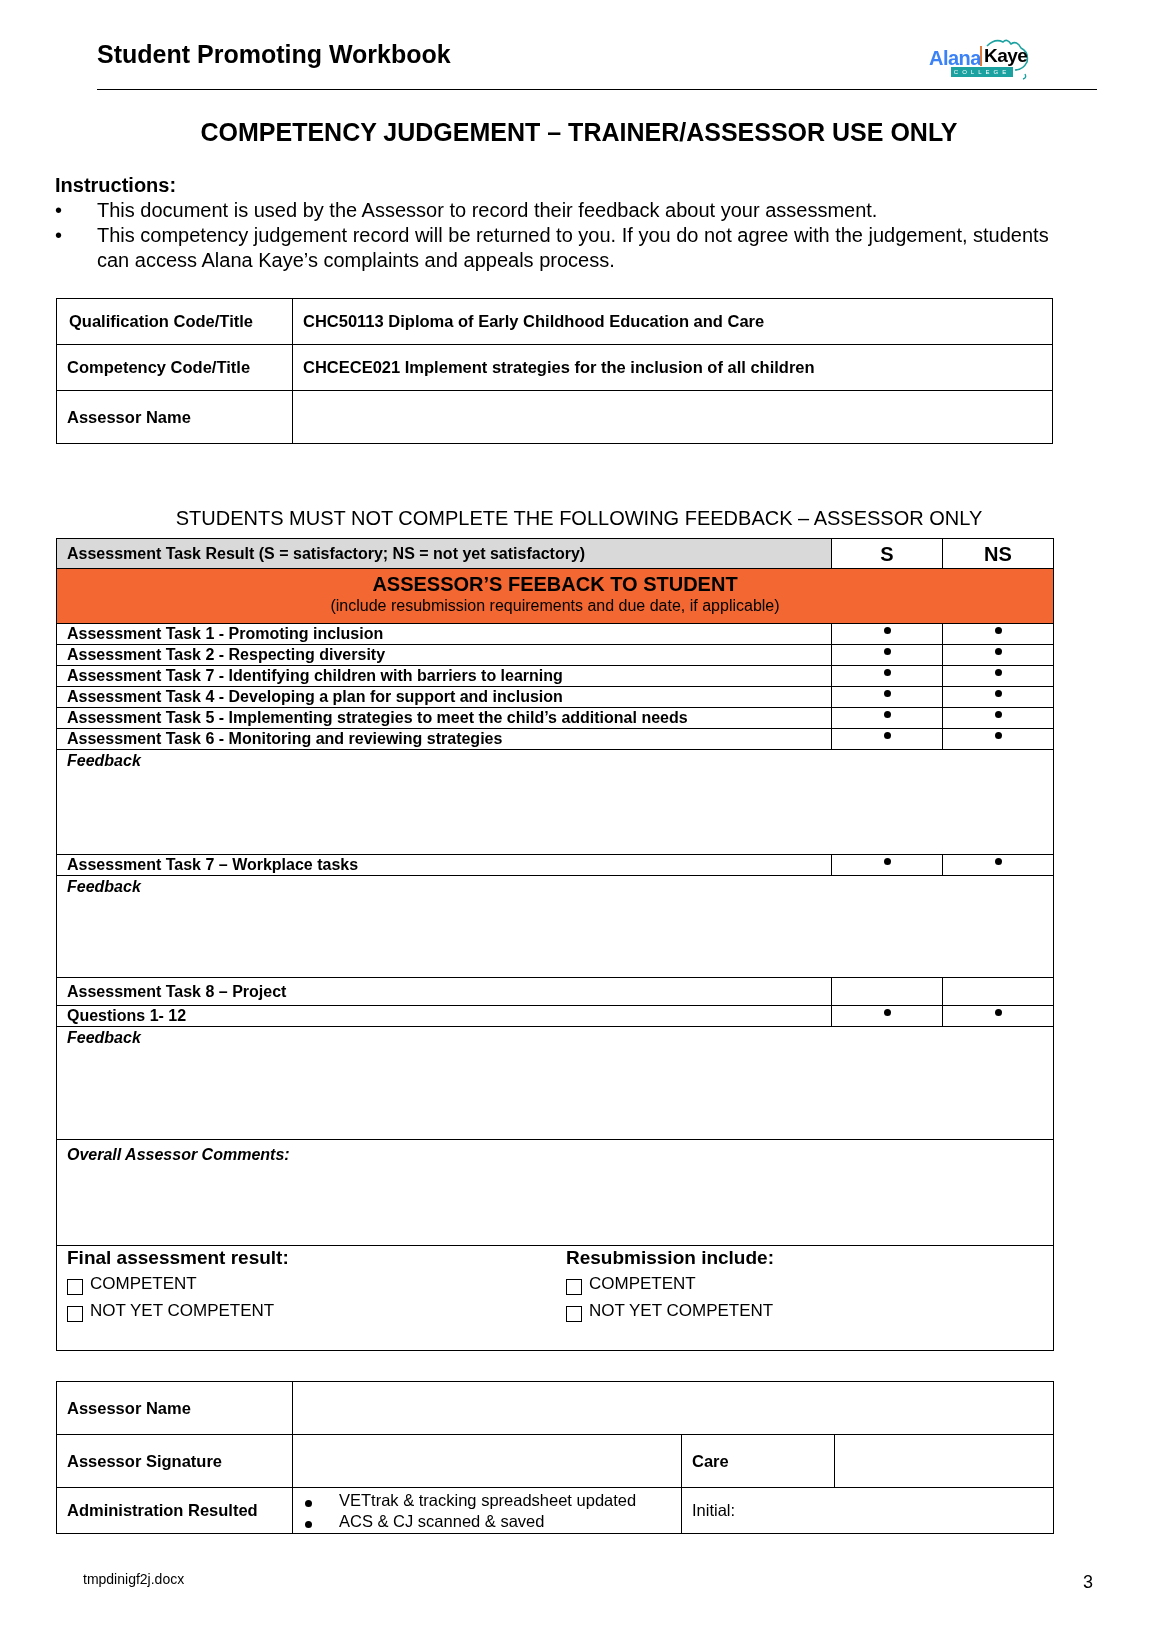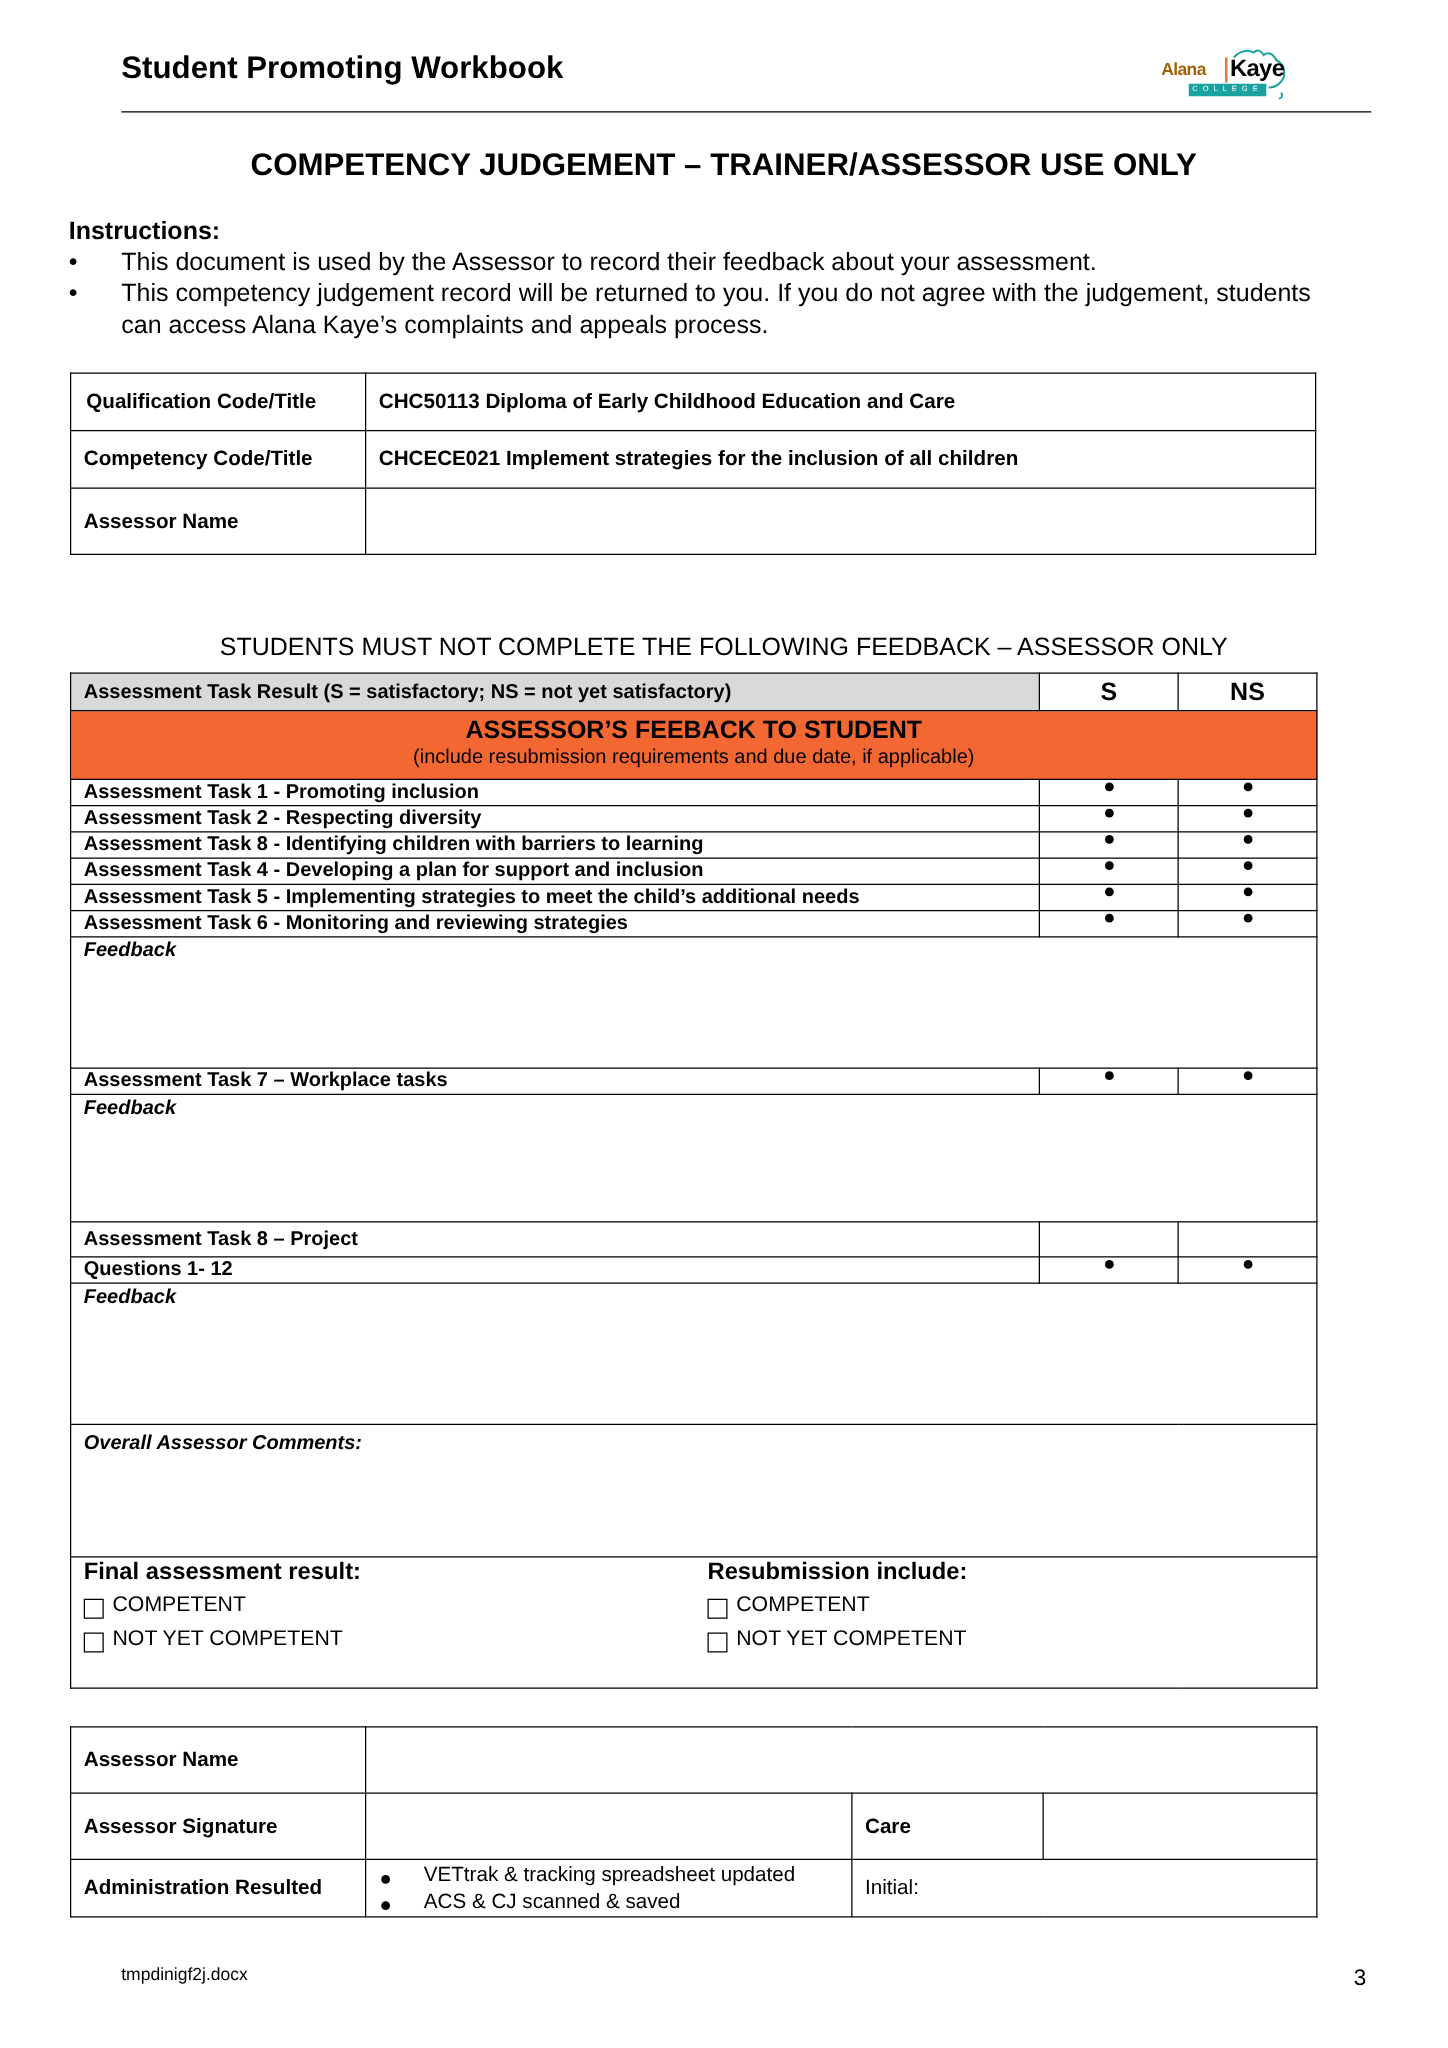--- a/index.html
+++ b/index.html
@@ -2,21 +2,21 @@
 <html><head>
   <meta charset="utf-8">
   <style>
     * { box-sizing: border-box; margin: 0; padding: 0; }
     html, body { width: 1158px; height: 1638px; background: #fff; }
     body { position: relative; font-family: "Liberation Sans", sans-serif; color: #000; overflow: hidden; }
 
     .header { position: absolute; left: 97px; top: 36px; width: 1000px; height: 54px; border-bottom: 1.5px solid #000; }
     .header-title { position: absolute; left: 0; top: 4px; font-size: 25px; font-weight: bold; }
     .logo { position: absolute; right: 58px; top: 0; width: 110px; height: 46px; }
-    .logo .alana { position: absolute; left: 0; top: 11px; font-size: 14px; font-weight: bold; color: #a16207; letter-spacing: -0.5px; }
+    .logo .alana { position: absolute; left: 0; top: 11px; font-size: 20px; font-weight: bold; color: #3b82f6; letter-spacing: -0.5px; }
     .logo .sep { position: absolute; left: 51px; top: 10px; width: 2px; height: 20px; background: #e07a3a; }
     .logo .kaye { position: absolute; left: 55px; top: 9px; font-size: 19px; font-weight: bold; color: #000000; letter-spacing: -0.5px; }
     .logo .college { position: absolute; left: 22px; top: 31px; width: 62px; height: 10px; background: #1aa1a0; color: #fff; font-size: 6px; letter-spacing: 4px; text-align: center; line-height: 10px; }
     .logo svg { position: absolute; left: 48px; top: 0; }
 
     .main-title { position: absolute; left: 0; width: 1158px; top: 118px; text-align: center; font-size: 25px; font-weight: bold; }
 
     .instructions { position: absolute; left: 55px; top: 173px; width: 1000px; font-size: 20px; line-height: 25px; }
     .instructions .label { font-weight: bold; }
     .instructions .bullet-row { position: relative; padding-left: 42px; }
@@ -46,21 +46,21 @@
     .result-col .opt { font-size: 17px; line-height: 27px; display: flex; align-items: flex-end; }
     .cb { display: inline-block; width: 16px; height: 16px; border: 1.2px solid #000; margin-right: 7px; position: relative; top: -2px; }
 
     .t3 { position: absolute; left: 56px; top: 1381px; width: 998px; }
     .t3 td { border: 1.3px solid #000; font-size: 16.5px; padding: 0 10px; vertical-align: middle; }
     .t3 td.lbl { font-weight: bold; width: 236px; }
     .admin-list { font-size: 16.5px; line-height: 21px; }
     .admin-list .li { position: relative; padding-left: 46px; }
     .admin-list .li .dotmark { position: absolute; left: 12px; top: 10px; width: 7px; height: 7px; }
 
-    .footer-file { position: absolute; left: 97px; top: 1571px; font-size: 14px; }
+    .footer-file { position: absolute; left: 83px; top: 1571px; font-size: 14px; }
     .footer-page { position: absolute; left: 1083px; top: 1572px; font-size: 18px; }
   </style>
 </head>
 <body>
 
 <div class="header">
   <div class="header-title">Student Promoting Workbook</div>
   <div class="logo">
     <svg width="62" height="44" viewBox="0 0 62 44">
       <path d="M10 10 Q18 2 26 6 Q30 2 34 8 Q40 4 44 12 Q52 16 50 26 Q46 34 38 34" fill="none" stroke="#1aa1a0" stroke-width="1.6"></path>
@@ -123,21 +123,21 @@
     <td>Assessment Task 1 - Promoting inclusion</td>
     <td class="sc"><span class="dotmark"></span></td>
     <td class="nsc"><span class="dotmark"></span></td>
   </tr>
   <tr style="height:21px">
     <td>Assessment Task 2 - Respecting diversity</td>
     <td class="sc"><span class="dotmark"></span></td>
     <td class="nsc"><span class="dotmark"></span></td>
   </tr>
   <tr style="height:21px">
-    <td>Assessment Task 8 - Identifying children with barriers to learning</td>
+    <td>Assessment Task 7 - Identifying children with barriers to learning</td>
     <td class="sc"><span class="dotmark"></span></td>
     <td class="nsc"><span class="dotmark"></span></td>
   </tr>
   <tr style="height:21px">
     <td>Assessment Task 4 - Developing a plan for support and inclusion</td>
     <td class="sc"><span class="dotmark"></span></td>
     <td class="nsc"><span class="dotmark"></span></td>
   </tr>
   <tr style="height:21px">
     <td>Assessment Task 5 - Implementing strategies to meet the child’s additional needs</td>

